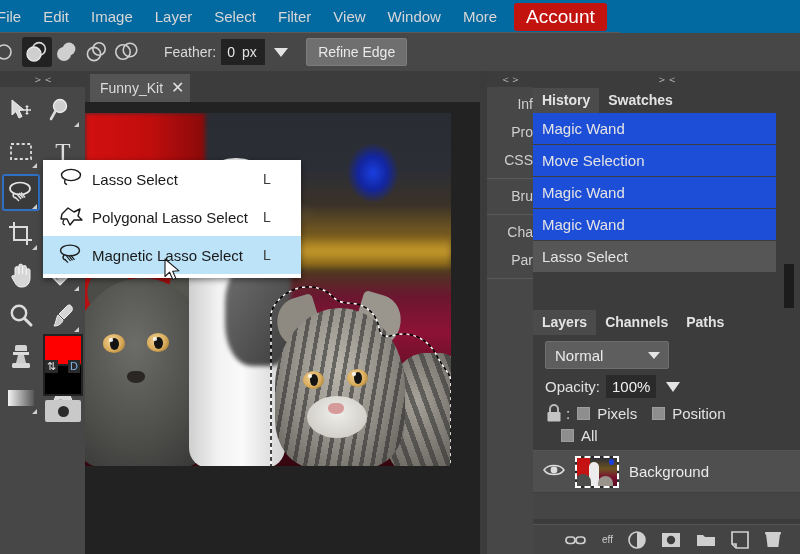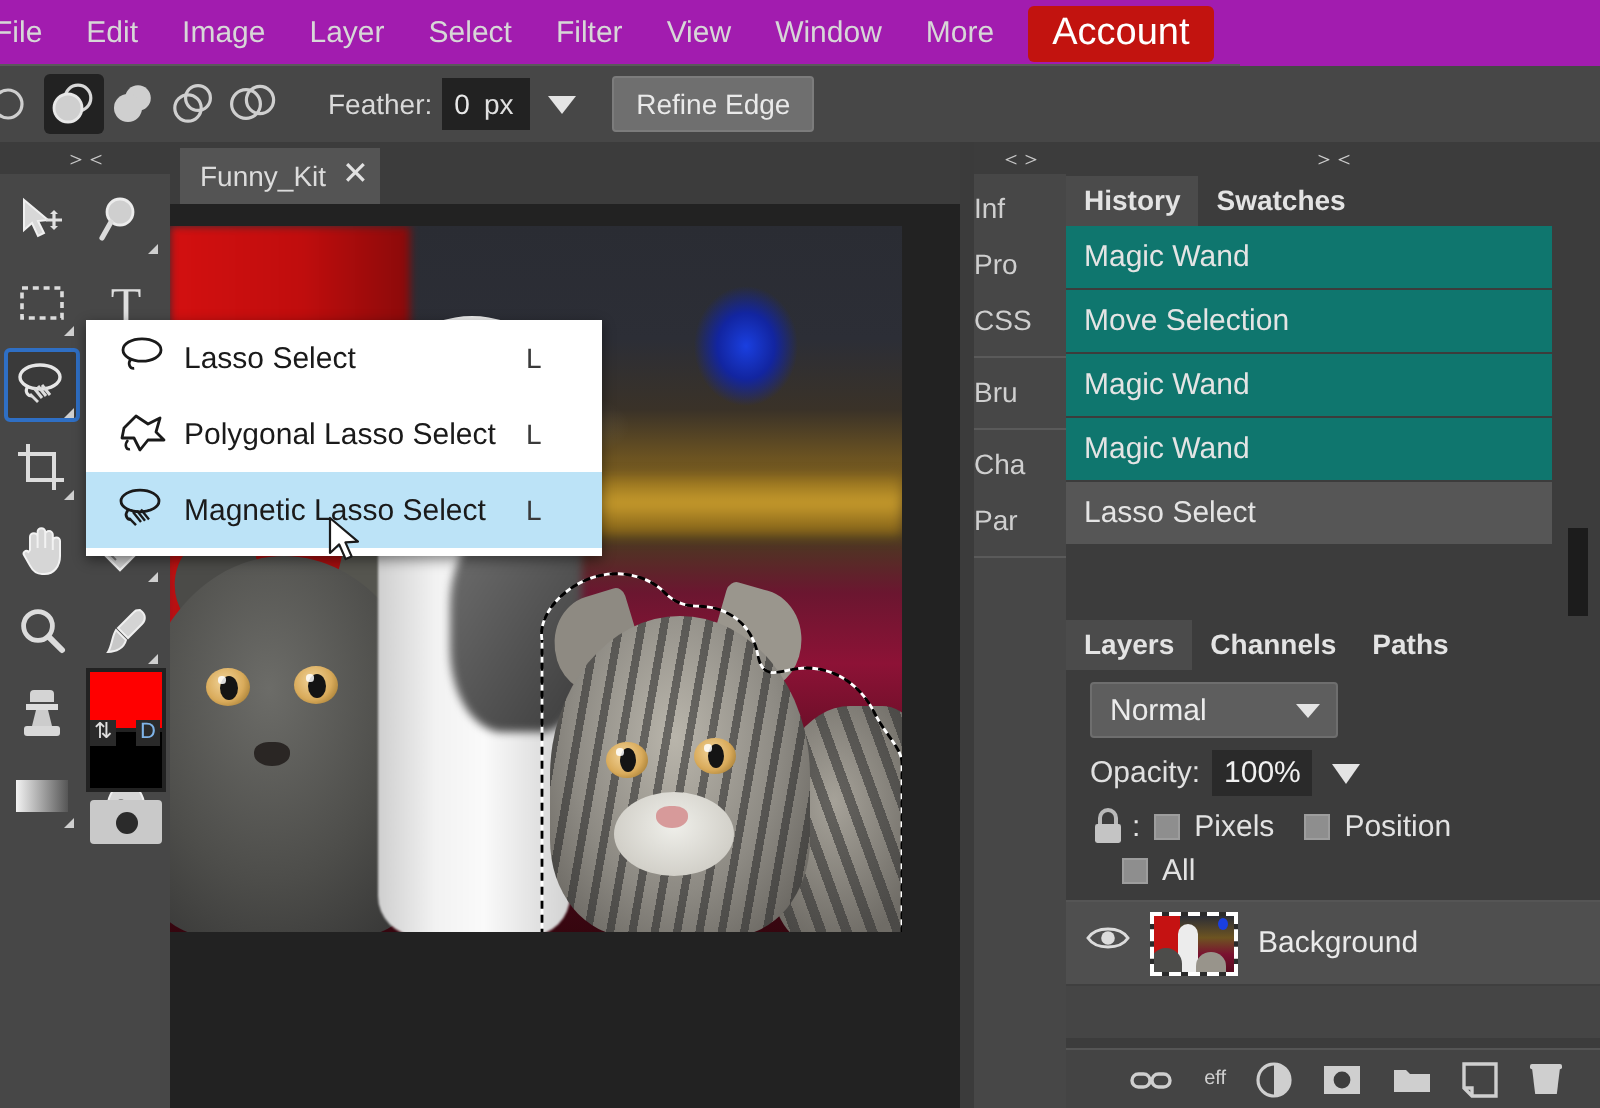--- a/index.html
+++ b/index.html
@@ -8,21 +8,21 @@
     background: #3b3b3b;
     font-family: "Liberation Sans", sans-serif;
     overflow: hidden;
     -webkit-font-smoothing: antialiased;
   }
   #app { position: relative; width: 800px; height: 554px; background: #3b3b3b; }
 
   
   #menubar {
     position: absolute; left: 0; top: 0; width: 800px; height: 33px;
-    background: #a21caf;
+    background: #0369a1;
     display: flex; align-items: center;
     padding-left: 0px;
   }
   .menu-item {
     color: #d7d7d7; font-size: 15px; padding: 4px 11px;
     white-space: nowrap; line-height: 18px;
   }
   .menu-item.clipped { margin-left: -14px; color: #d7d7d7; }
   .menu-item.account {
     background: #c2130f; color: #ffffff; border-radius: 3px;
@@ -237,42 +237,42 @@
   #rail {
     position: absolute; left: 487px; top: 71px; width: 46px; height: 483px;
     background: #474747;
   }
   #rail-grip {
     height: 16px; background: #3c3c3c; color: #c9c9c9; font-size: 11px;
     display: flex; align-items: center; justify-content: center; letter-spacing: -1px;
   }
   .rail-group { border-bottom: 1px solid #5a5a5a; padding: 3px 0 4px 0; }
   .rail-tab {
-    color: #cfcfcf; font-size: 14px; text-align: left; padding: 6px 0 6px 0;
+    color: #cfcfcf; font-size: 14px; text-align: right; padding: 6px 0 6px 0;
     line-height: 16px;
   }
 
   
   #history-panel {
     position: absolute; left: 533px; top: 71px; width: 267px; height: 237px;
     background: #3c3c3c;
   }
   #history-grip {
     height: 16px; background: #3c3c3c; color: #cfcfcf; font-size: 11px;
     display: flex; align-items: center; justify-content: center; letter-spacing: -1px;
   }
   .tabstrip { display: flex; align-items: center; height: 26px; background: #3c3c3c; }
   .ptab {
     font-size: 14px; color: #e3e3e3; padding: 4px 9px 5px 9px; font-weight: bold;
     background: #3c3c3c;
   }
   .ptab.active { background: #4b4b4b; }
   #history-list { position: relative; height: 195px; overflow: hidden; }
   .hist-item {
-    height: 32px; background: #0f766e; color: #e4e4e4; font-size: 15px;
+    height: 32px; background: #1d4ed8; color: #e4e4e4; font-size: 15px;
     display: flex; align-items: center; padding-left: 9px;
     border-bottom: 1px solid #3c3c3c; width: 243px;
   }
   .hist-item.current { background: #565656; }
   #history-thumb {
     position: absolute; right: 6px; bottom: 0px; width: 10px; height: 44px; background: #1c1c1c;
   }
 
   
   #layers-panel {

